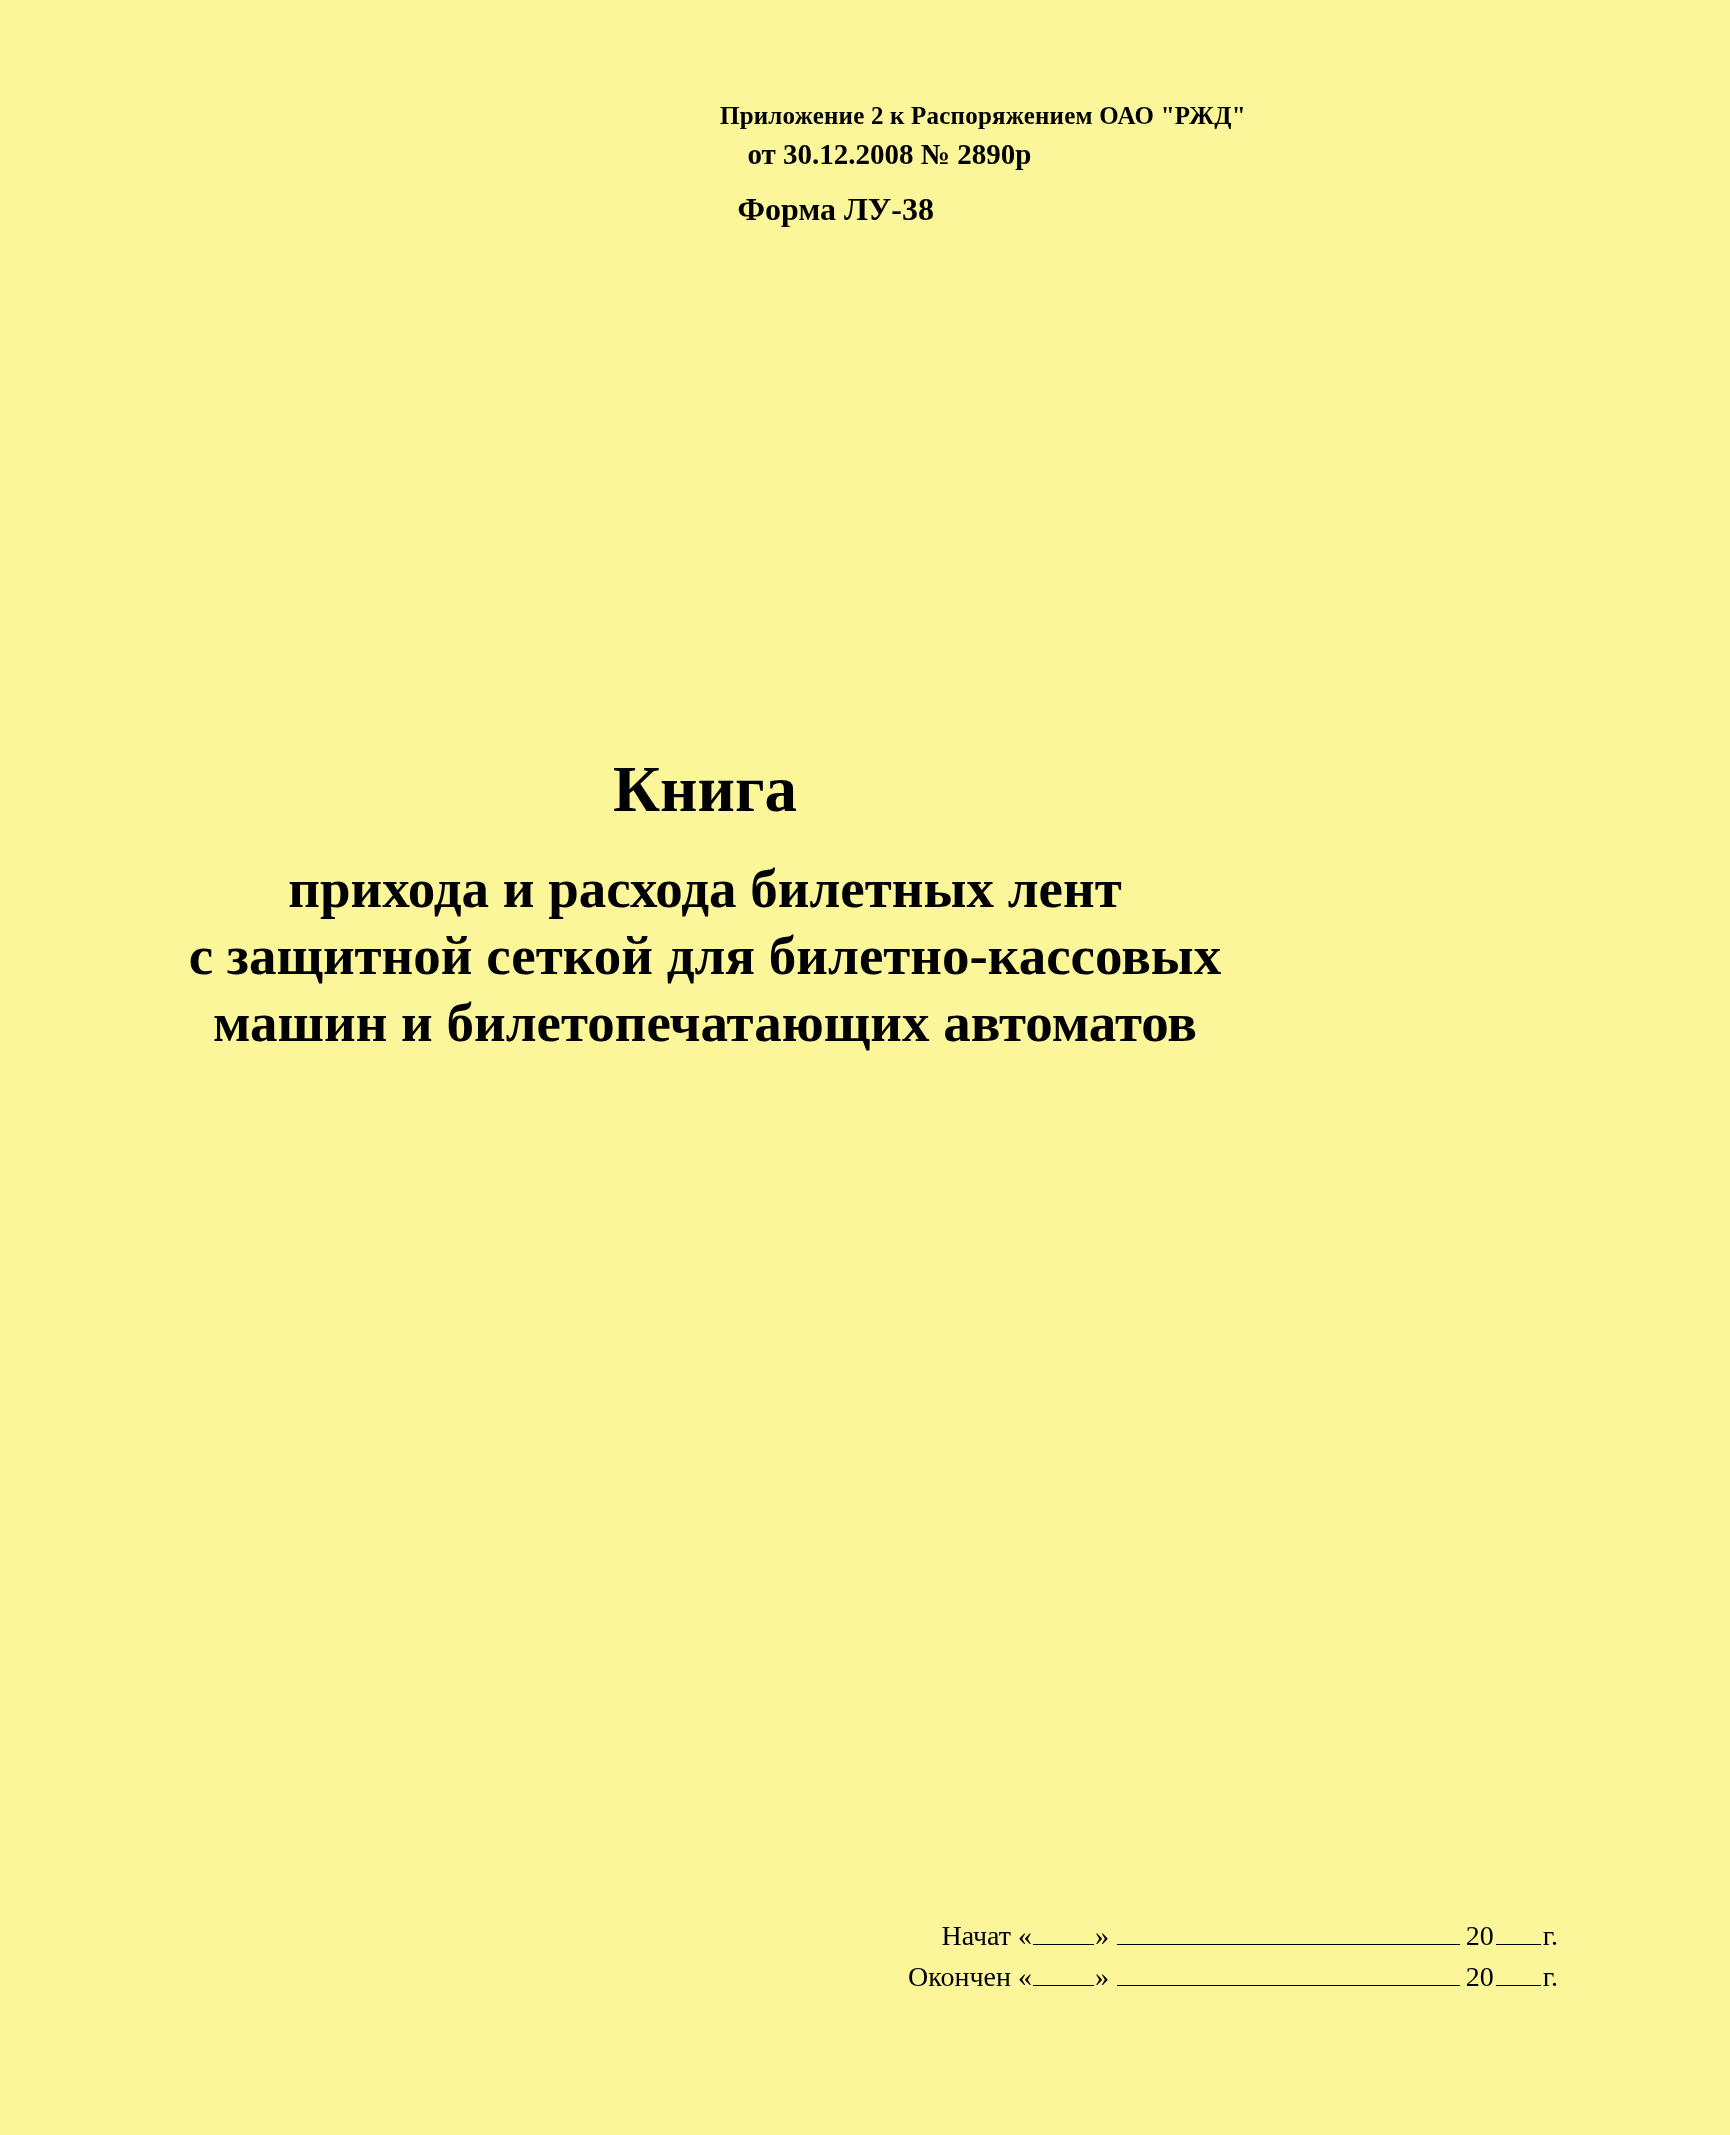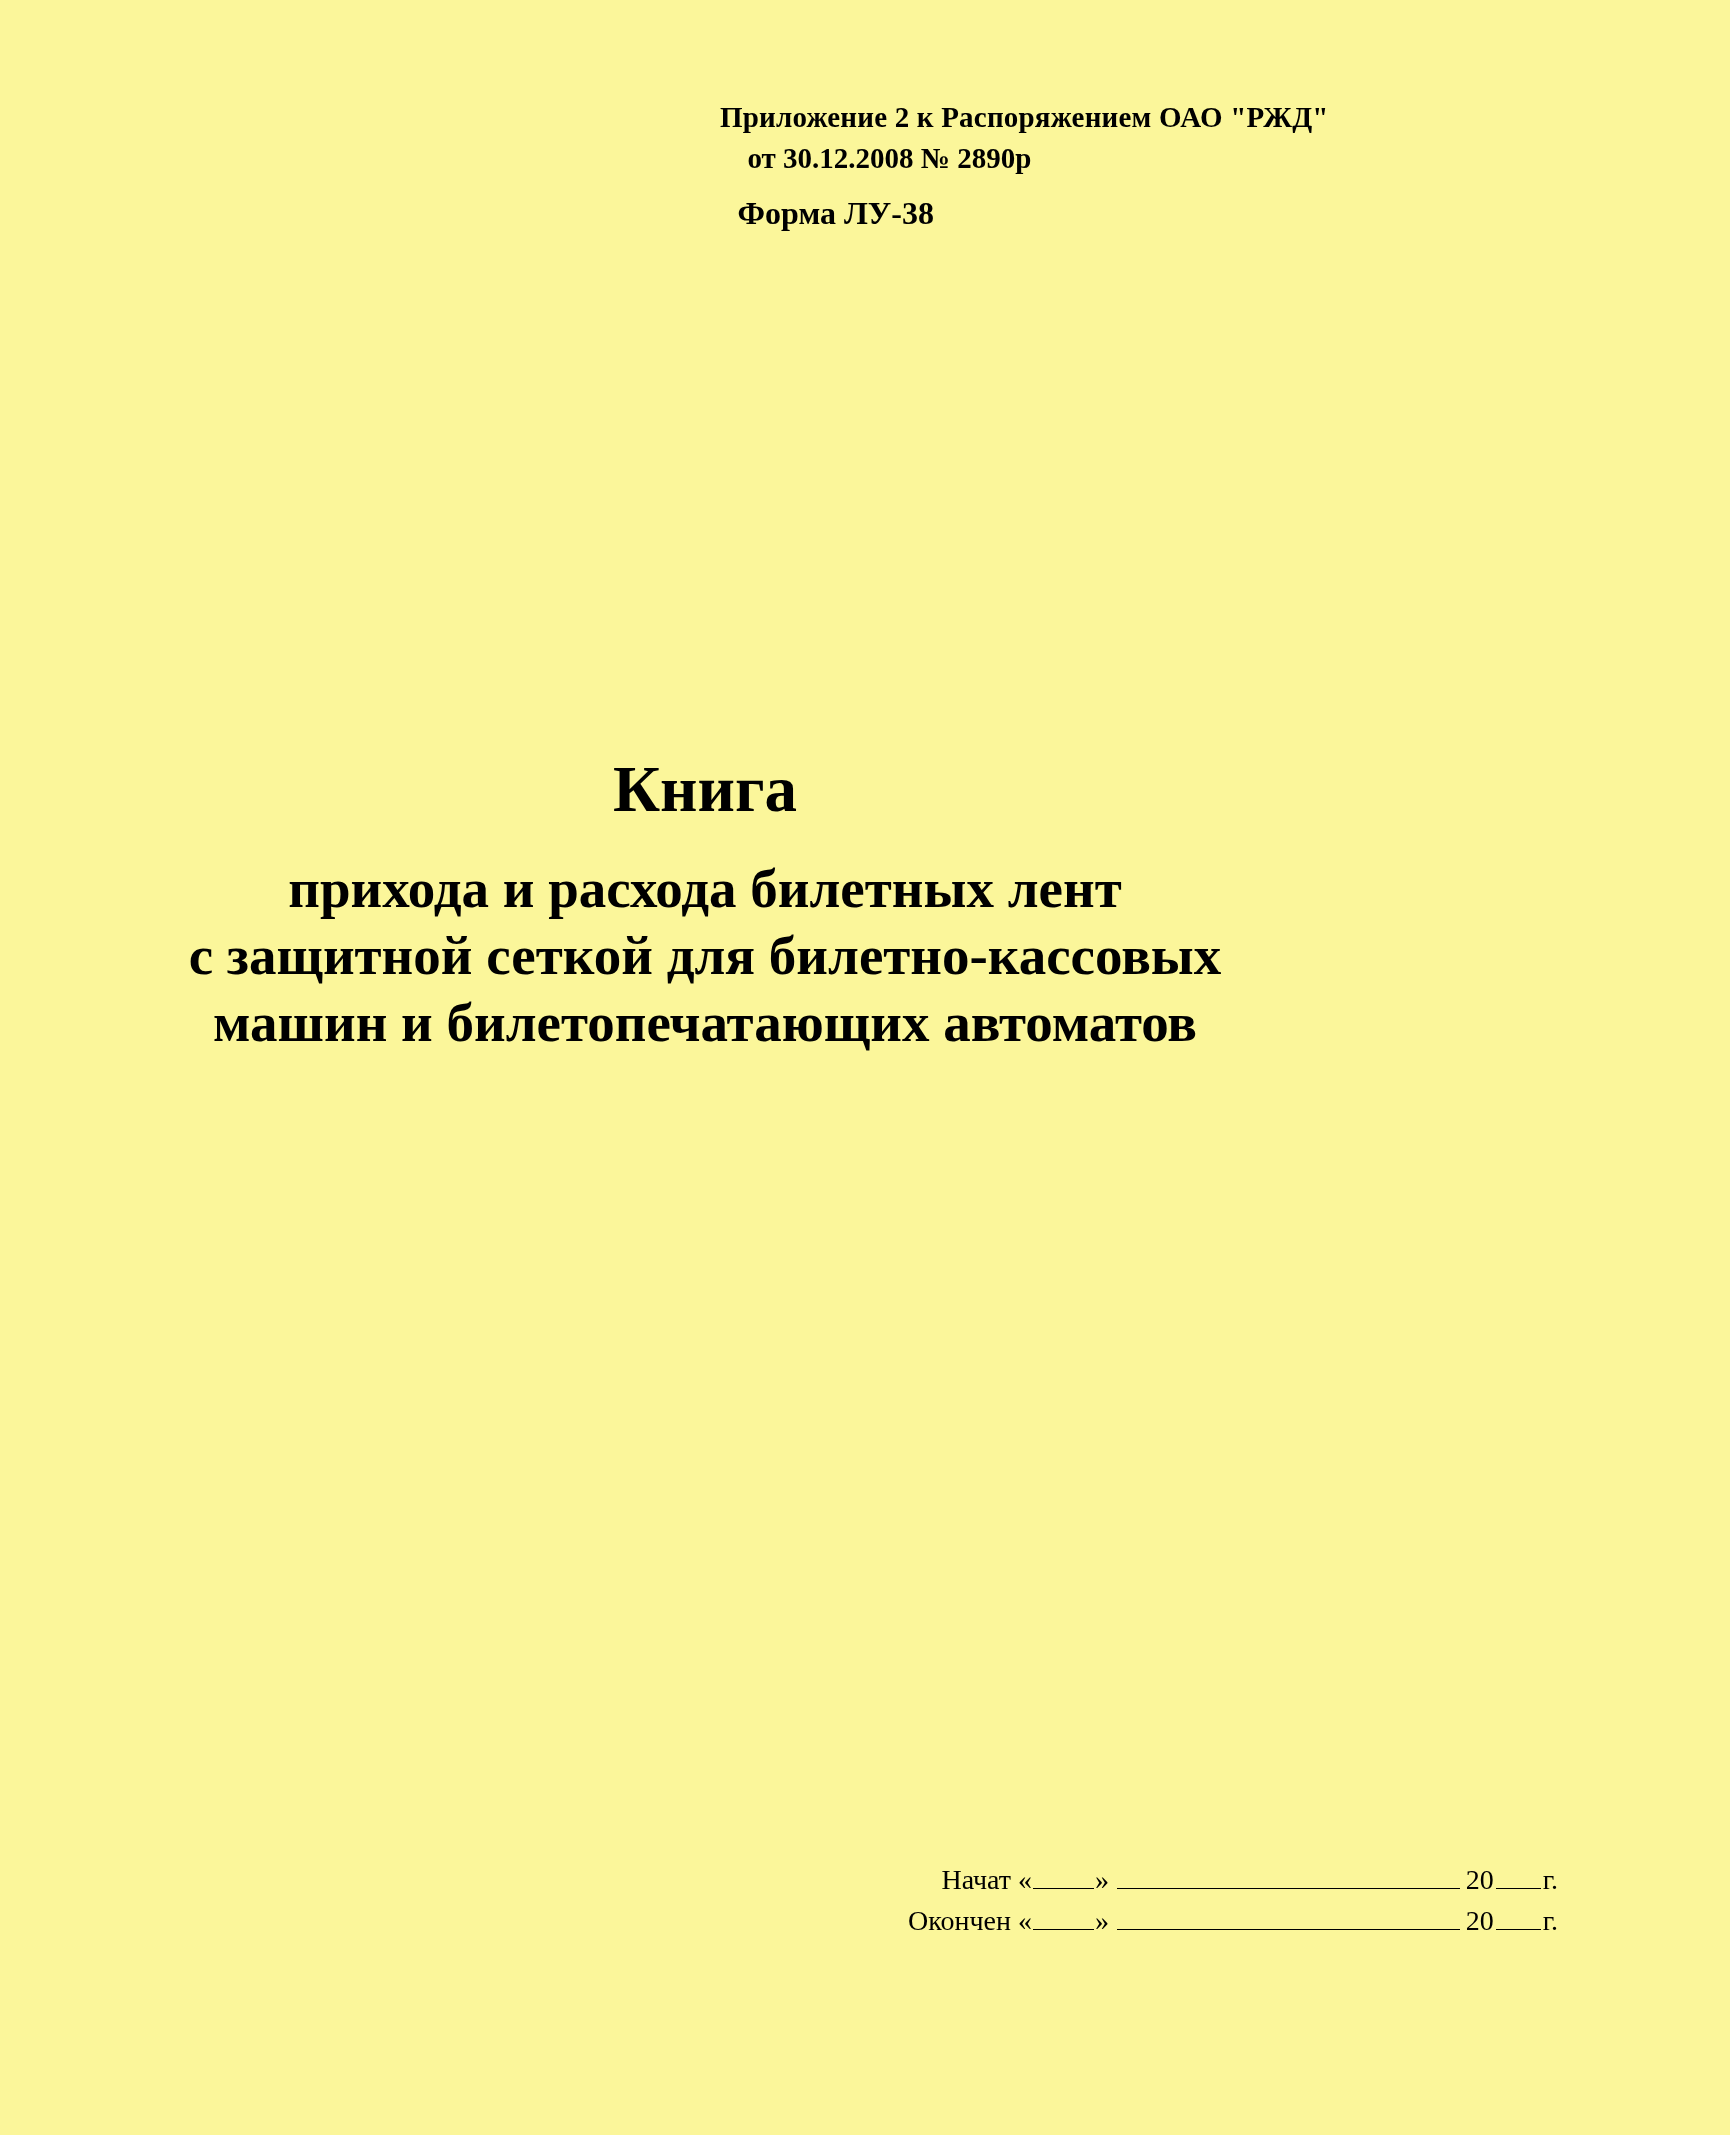--- a/index.html
+++ b/index.html
@@ -32,21 +32,21 @@
     width: 843px;
     text-align: left;
   }
   .header-line {
     font-family: "Liberation Serif", serif;
     font-weight: bold;
     color: #000000;
     white-space: pre;
   }
   .header-line.l1 {
-    font-size: 29px;
+    font-size: 25px;
     letter-spacing: 0.2px;
     line-height: 1.0;
   }
   .header-line.l2 {
     font-size: 29px;
     margin-top: 11.8px;
     padding-left: 27.4px;
     line-height: 1.0;
   }
   .header-line.l3 {
@@ -80,21 +80,21 @@
     white-space: nowrap;
   }
   .title-line.first {
     margin-top: 32px;
   }
 
   
   .footer-block {
     position: absolute;
     left: 784px;
-    top: 1860px;
+    top: 1916px;
     width: 774px;
     font-family: "Liberation Serif", serif;
     font-size: 28px;
     color: #000000;
   }
   .footer-row {
     display: flex;
     align-items: baseline;
     justify-content: flex-end;
     white-space: pre;

